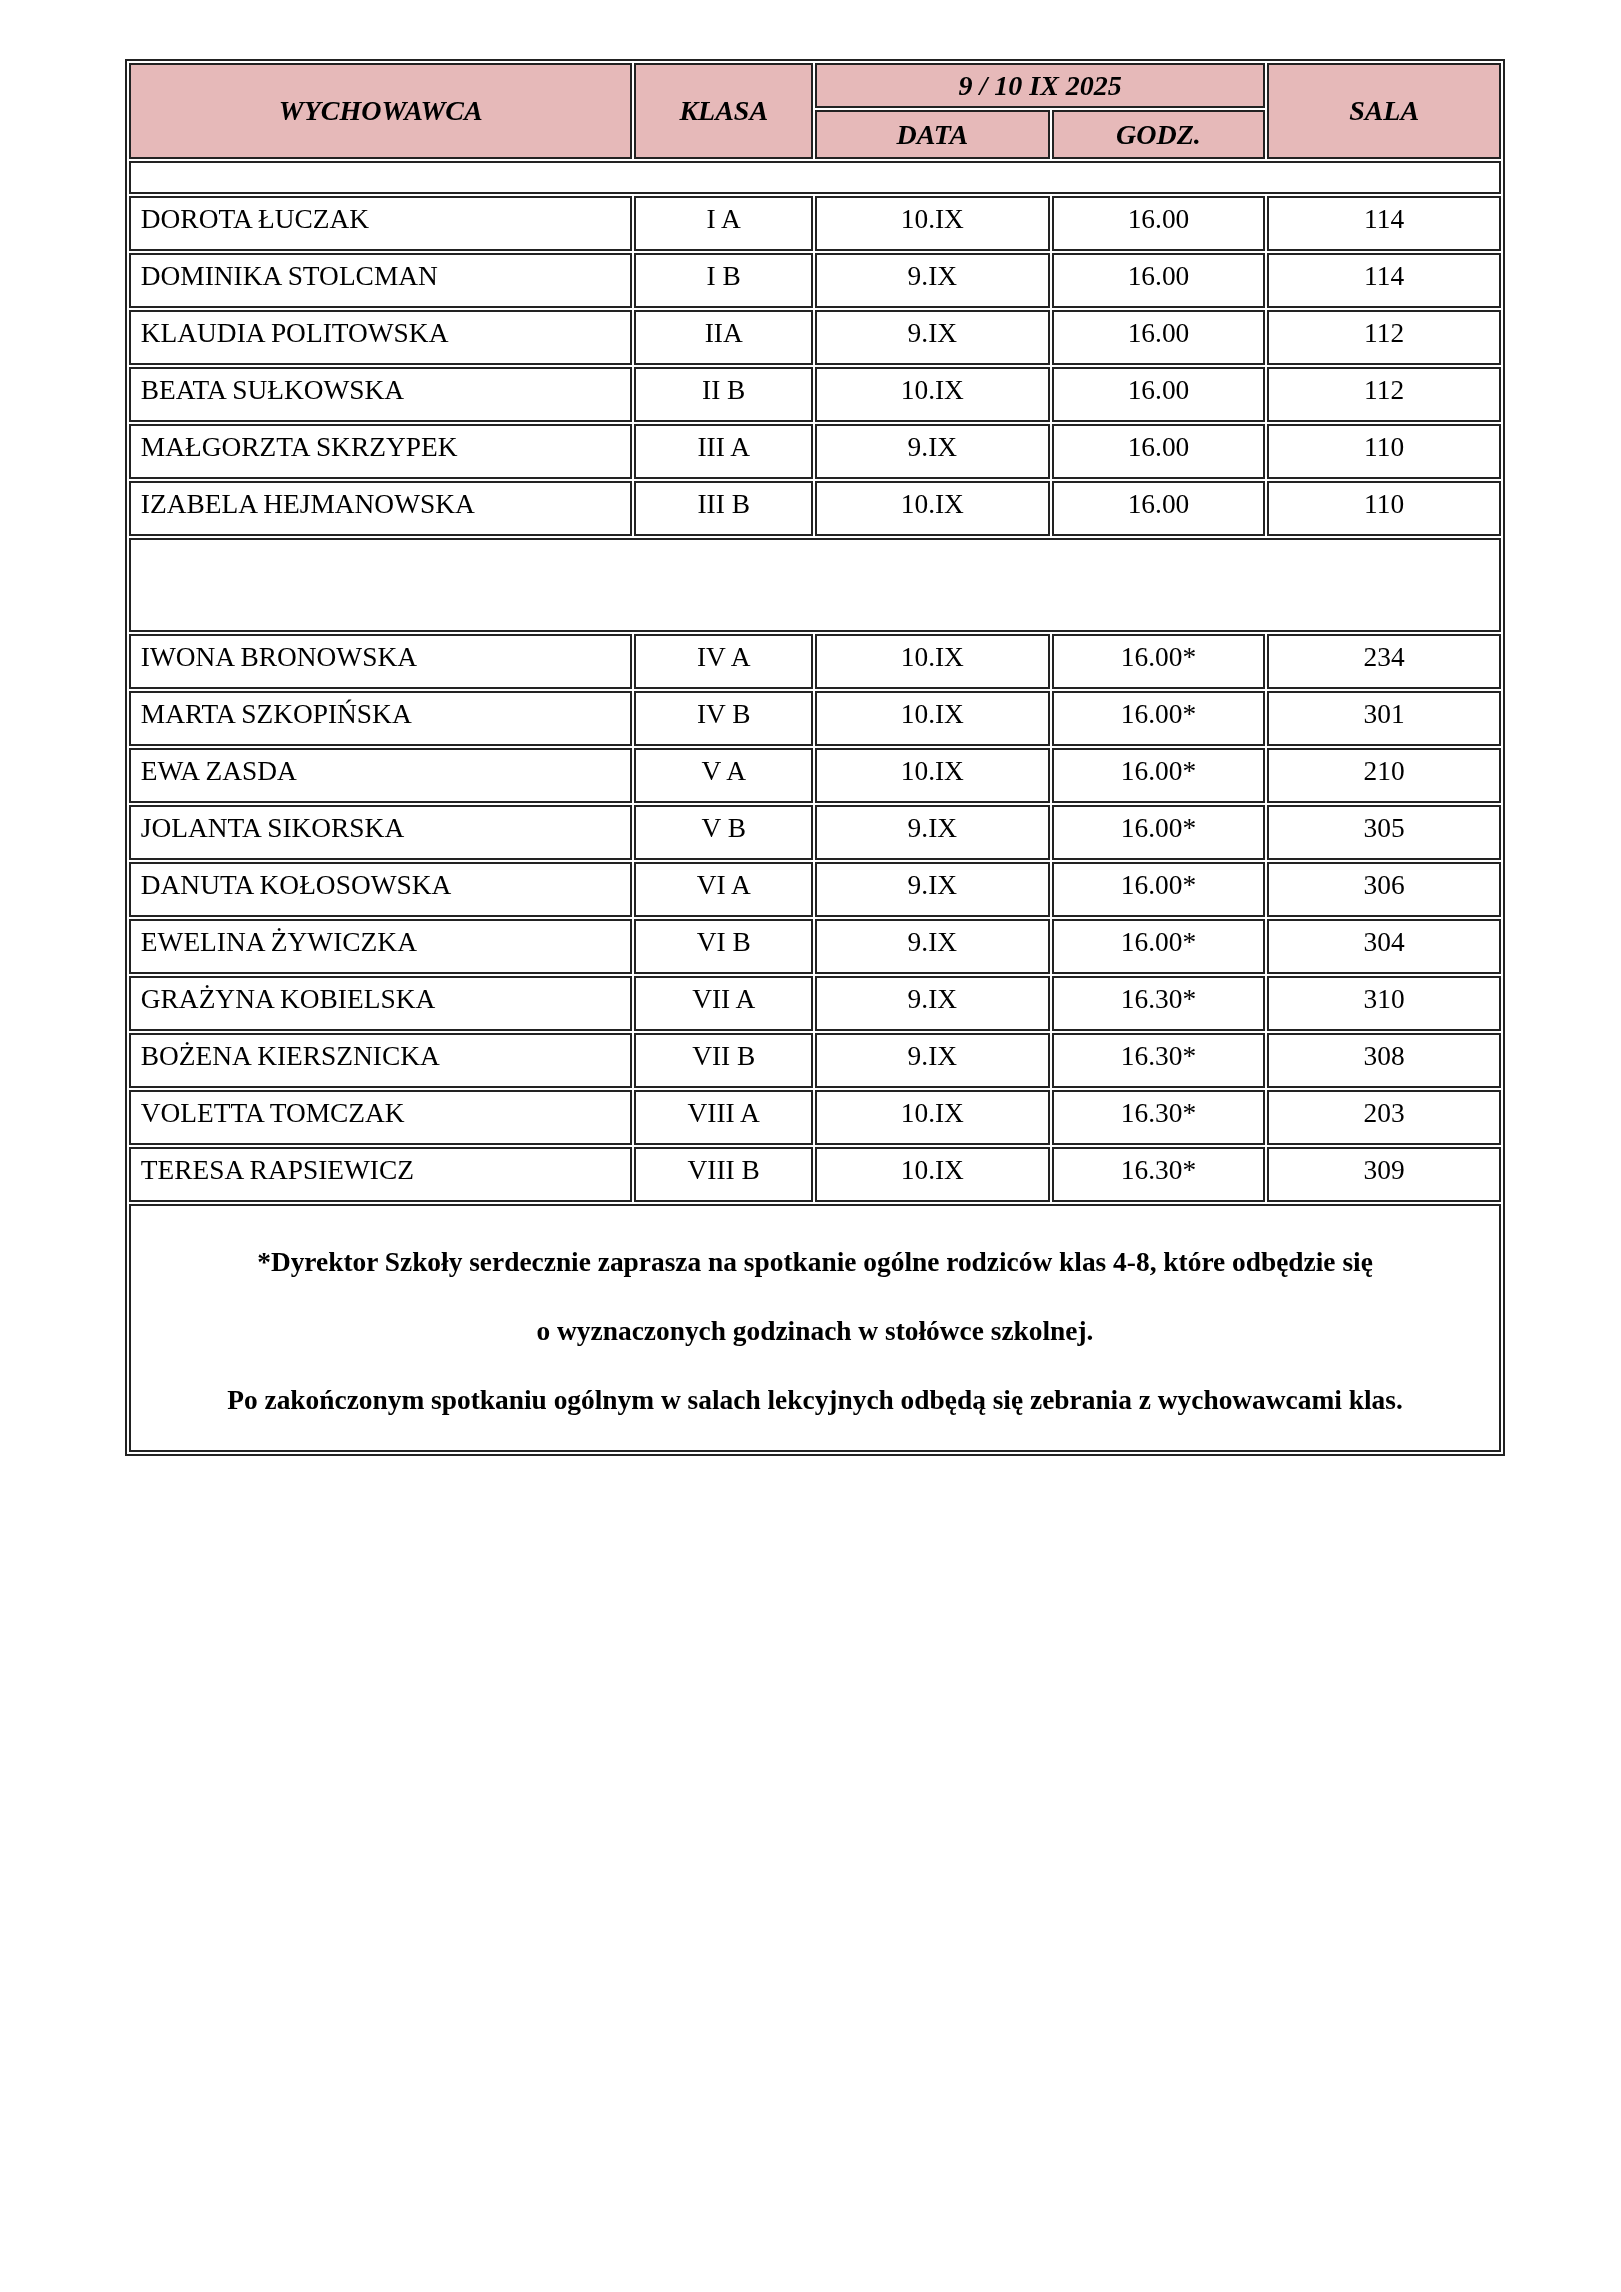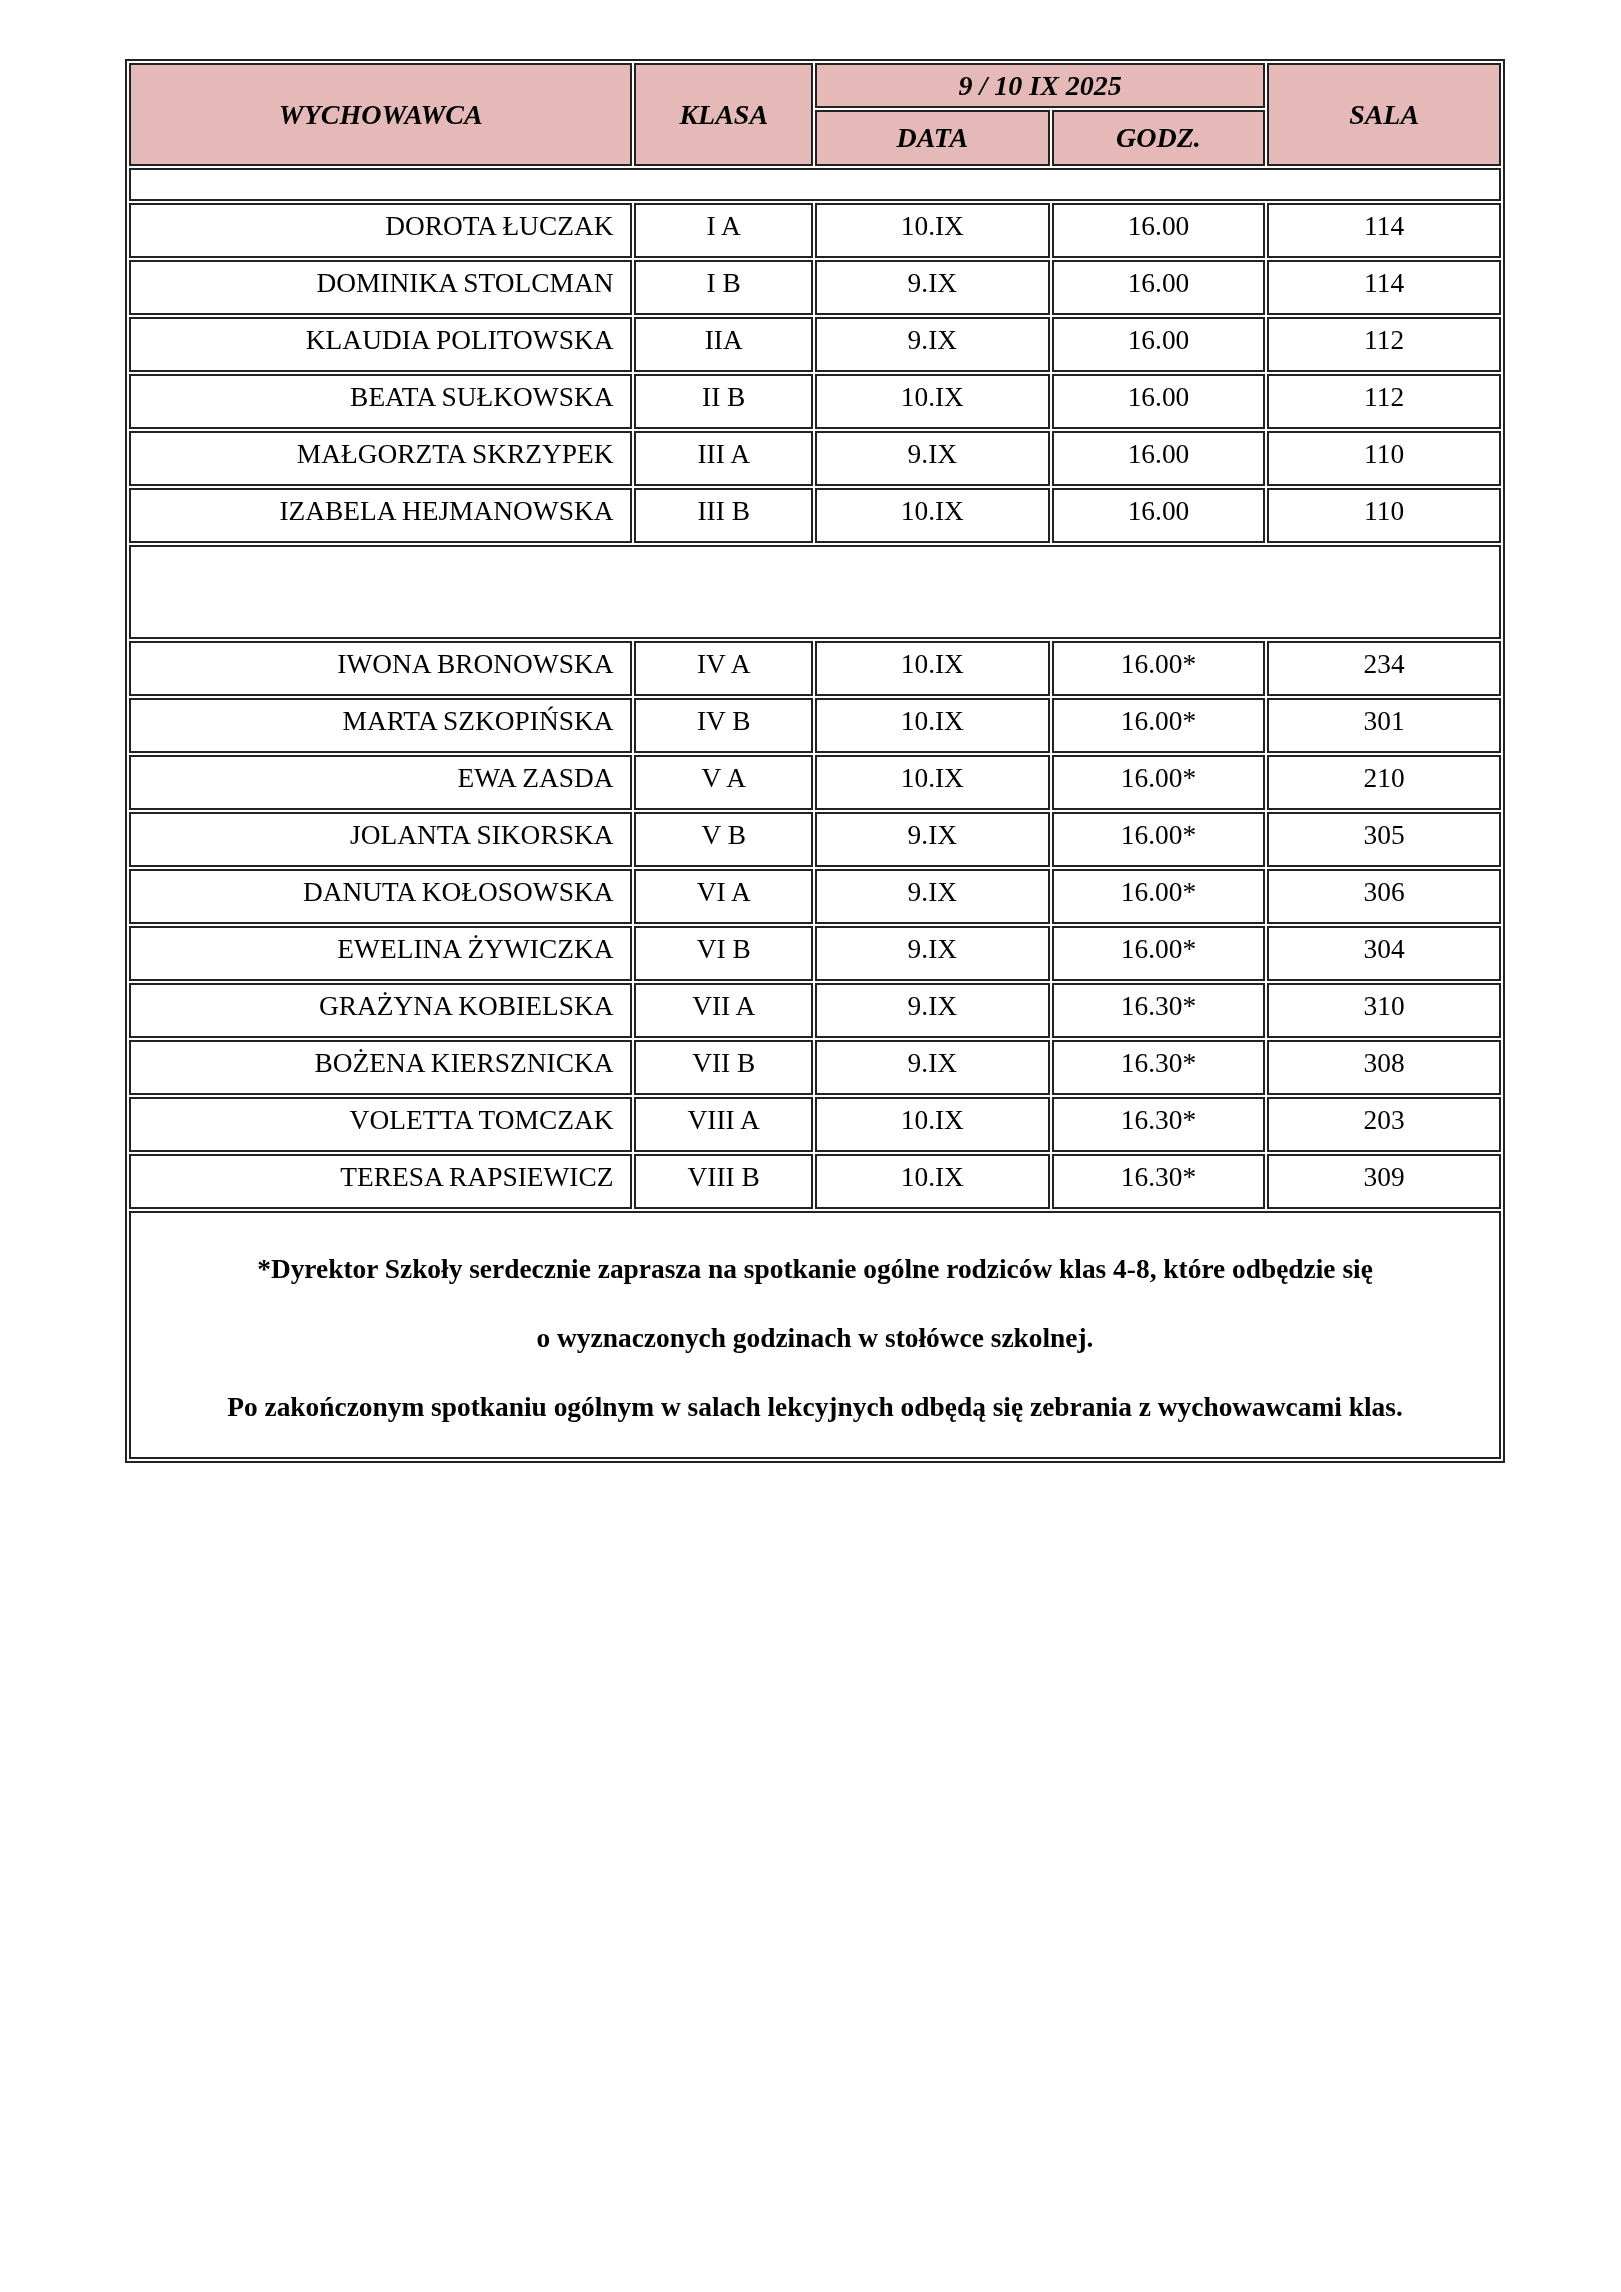--- a/index.html
+++ b/index.html
@@ -53,31 +53,31 @@
   .doc-table thead th {
     background: var(--header-bg);
     font-weight: bold;
     font-style: italic;
     font-size: 28px;
     text-align: center;
     vertical-align: middle;
     padding: 0 3.9px;
   }
   tr.hrow-1 th { height: 45px; }
-  tr.hrow-2 th { height: 56px; }
+  tr.hrow-2 th { height: 49px; }
   tr.spacer-sm td { height: 33px; background: var(--page-bg); }
   tr.spacer-lg td { height: 94px; background: var(--page-bg); }
   tr.data-row td {
     height: 55px;
     font-size: 27.4px;
     vertical-align: top;
     padding-top: 5.9px;
     background: var(--page-bg);
   }
-  td.c-teacher { text-align: right; padding-left: 9.8px; padding-right: 17px; }
+  td.c-teacher { text-align: left; padding-left: 9.8px; padding-right: 17px; }
   td.c-klasa, td.c-data, td.c-godz, td.c-sala { text-align: center; }
   td.footer-cell {
     background: var(--page-bg);
     text-align: center;
     font-size: 27.4px;
     padding: 21.6px 11.8px 15.7px 11.8px;
     font-weight: bold;
   }
   td.footer-cell p {
     margin: 0;

